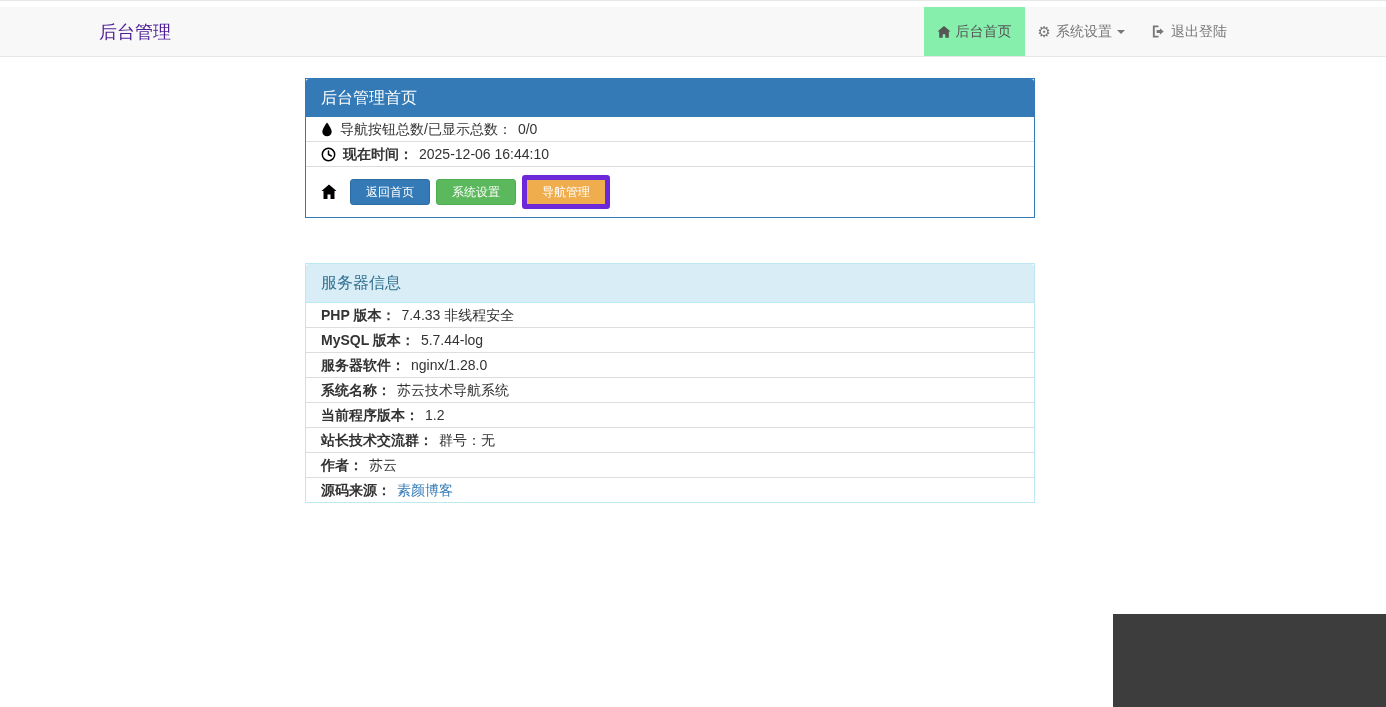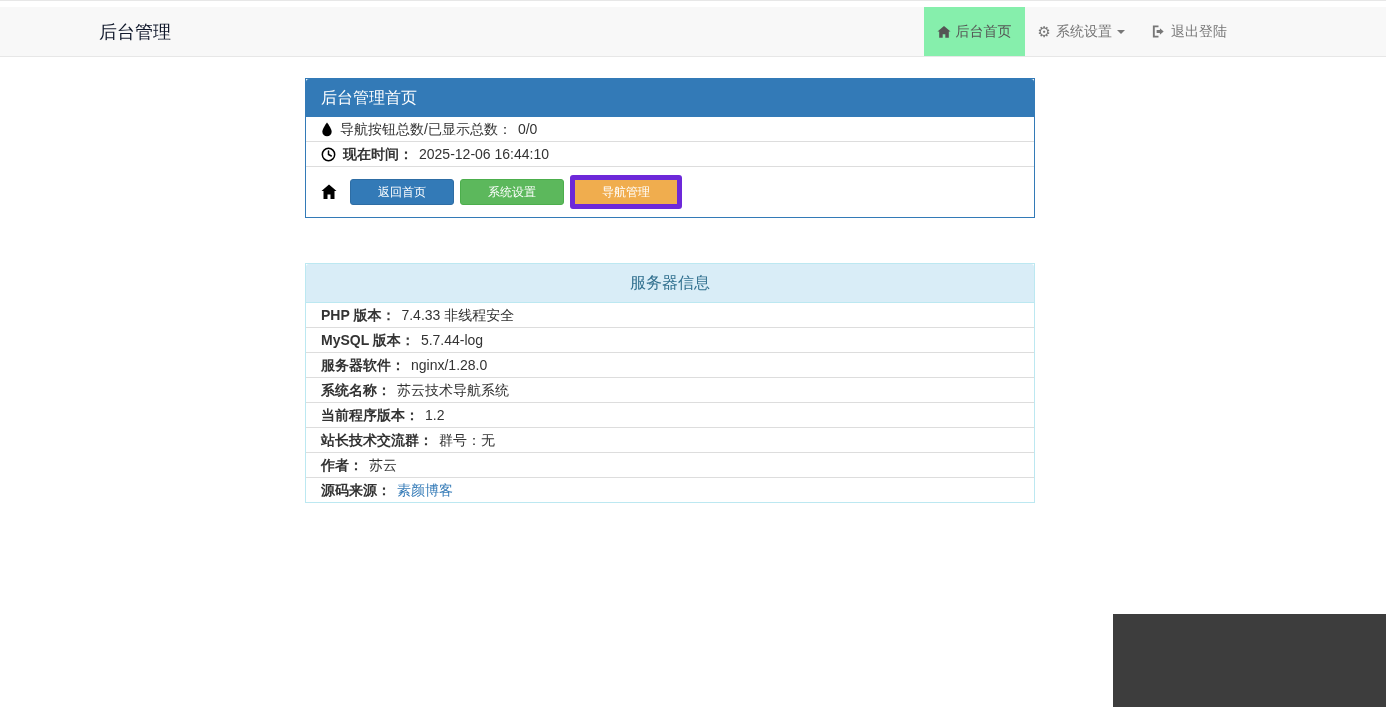--- a/index.html
+++ b/index.html
@@ -8,50 +8,50 @@
     background:#ffffff;
     font-family:"Liberation Sans","DejaVu Sans",sans-serif;
     -webkit-font-smoothing:antialiased;
   }
   .topline{position:absolute;top:0;left:0;right:0;height:1px;background:#e7e7e7;}
 
   
   .navbar{position:absolute;top:7px;left:0;width:100%;height:50px;
     background:#f8f8f8;border-bottom:1px solid #e7e7e7;box-sizing:border-box;}
   .brand{position:absolute;left:99px;top:0;height:50px;line-height:50px;
-    font-size:18px;color:#0f172a;}
+    font-size:18px;color:#4c1d95;}
   .nav{position:absolute;right:146px;top:0;height:49px;display:flex;}
   .nav-item{display:flex;align-items:center;padding:0 13px;font-size:14px;
     color:#777;cursor:pointer;white-space:nowrap;}
   .nav-item.active{background:#86efac;color:#555;}
   .nav-item .ic{display:inline-flex;align-items:center;margin-right:5px;}
   .gear-glyph{font-size:15px;line-height:1;margin-right:5px;}
   .caret{display:inline-block;width:0;height:0;margin-left:5px;vertical-align:middle;
     border-top:4px dashed;border-right:4px solid transparent;border-left:4px solid transparent;}
 
   
   .panel{position:absolute;left:305px;width:730px;box-sizing:border-box;
     background:#fff;border-radius:0;}
   .panel-primary{top:78px;border:1px solid #337ab7;}
-  .panel-info{top:263px;border:1px solid #bce8f1;text-align:center;}
+  .panel-info{top:263px;border:1px solid #bce8f1;}
   .panel-heading{padding:10px 15px;font-size:16px;line-height:18px;
     border-radius:3px 3px 0 0;}
   .panel-primary .panel-heading{background:#337ab7;color:#ffffff;}
   .panel-info .panel-heading{background:#d9edf7;color:#31708f;border-bottom:1px solid #bce8f1;}
   .row-item{display:flex;align-items:center;padding:2px 15px;font-size:14px;
     line-height:20px;color:#333;background:#fff;}
   .row-item + .row-item{border-top:1px solid #ddd;}
   .panel .row-item:first-of-type{border-top:none;}
   .row-item .ic{display:inline-flex;align-items:center;margin-right:7px;color:#000;}
   .row-item b{font-weight:bold;}
   .row-item .val{margin-left:6px;}
   .link{color:#337ab7;text-decoration:none;cursor:pointer;}
 
   .btn-row{padding:8px 15px;}
-  .btn{display:inline-block;padding:4px 27px;margin-left:6px;font-size:12px;
+  .btn{display:inline-block;padding:4px 15px;margin-left:6px;font-size:12px;
     line-height:16px;color:#fff;border-radius:3px;cursor:pointer;}
   .btn-primary{background:#337ab7;border:1px solid #2e6da4;}
   .btn-success{background:#5cb85c;border:1px solid #4cae4c;}
   .btn-warning{background:#f0ad4e;border:5px solid #6d28d9;}
 
   
   .corner{position:absolute;left:1113px;top:614px;right:0;bottom:0;background:#3d3d3d;}
 
   svg{display:block;}
 </style>

